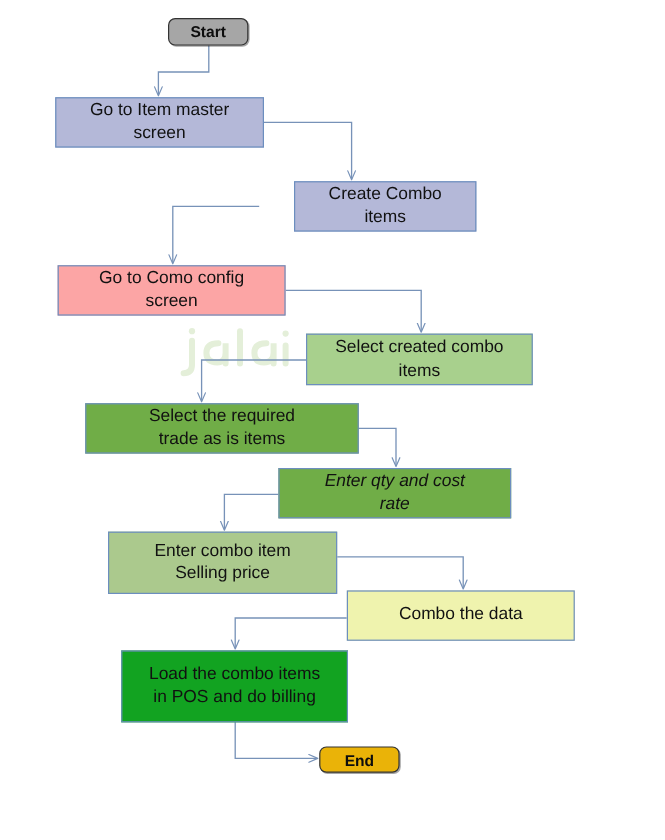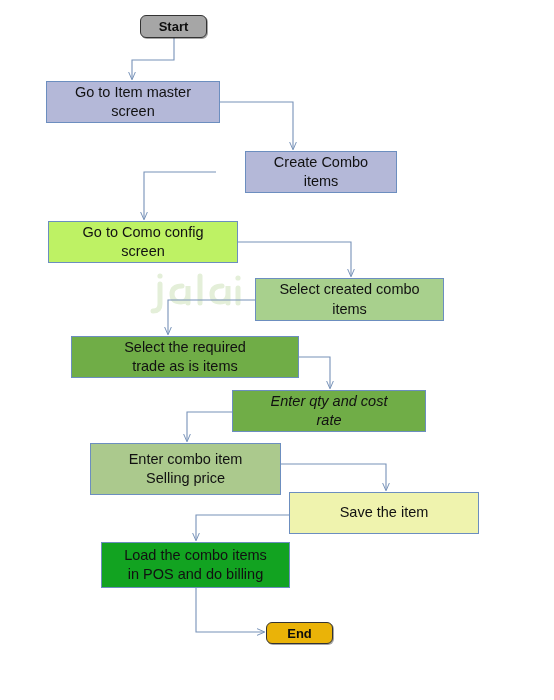--- a/index.html
+++ b/index.html
@@ -117,30 +117,30 @@
         <polyline points="196,584 196,632 264,632" fill="none" stroke="#7792b8" stroke-width="1.1" marker-end="url(#arrowhead)"></polyline>
       </g>
   </svg>
 
   <div id="node-layer">
       <div class="terminator" style="left: 140px; top: 15px; width: 67px; height: 23px; background: rgb(166, 166, 166);">Start</div>
       <div class="node-box" style="left: 46px; top: 81px; width: 174px; height: 42px; background: rgb(180, 184, 216); border-color: rgb(108, 142, 191);">Go to Item master
 screen</div>
       <div class="node-box" style="left: 216px; top: 151px; width: 152px; height: 42px; background: rgb(180, 184, 216); border-color: rgb(108, 142, 191); margin-left: 29px;">Create Combo
 items</div>
-      <div class="node-box" style="left: 48px; top: 221px; width: 190px; height: 42px; background: #bef264; border-color: rgb(108, 142, 191);">Go to Como config
+      <div class="node-box" style="left: 48px; top: 221px; width: 190px; height: 42px; background: #fca5a5; border-color: rgb(108, 142, 191);">Go to Como config
 screen</div>
       <div class="node-box" style="left: 255px; top: 278px; width: 189px; height: 43px; background: rgb(168, 208, 141); border-color: rgb(108, 142, 191);">Select created combo
 items</div>
       <div class="node-box" style="left: 71px; top: 336px; width: 228px; height: 42px; background: rgb(112, 173, 71); border-color: rgb(108, 142, 191);">Select the required
 trade as is items</div>
       <div class="node-box" style="left: 232px; top: 390px; width: 194px; height: 42px; background: rgb(112, 173, 71); border-color: rgb(108, 142, 191); font-style: italic;">Enter qty and cost
 rate</div>
       <div class="node-box" style="left: 90px; top: 443px; width: 191px; height: 52px; background: rgb(171, 201, 141); border-color: rgb(108, 142, 191);">Enter combo item
 Selling price</div>
-      <div class="node-box" style="left: 289px; top: 492px; width: 190px; height: 42px; background: rgb(239, 243, 174); border-color: rgb(108, 142, 191);">Save the item</div>
-      <div class="node-box" style="left: 101px; top: 542px; width: 189px; height: 46px; background: rgb(18, 163, 33); border-color: rgb(108, 142, 191);">Load the combo items
+      <div class="node-box" style="left: 289px; top: 492px; width: 190px; height: 42px; background: rgb(239, 243, 174); border-color: rgb(108, 142, 191);">Combo the data</div>
+      <div class="node-box" style="left: 101px; top: 542px; width: 189px; height: 60px; background: rgb(18, 163, 33); border-color: rgb(108, 142, 191);">Load the combo items
 in POS and do billing</div>
       <div class="terminator" style="left: 266px; top: 622px; width: 67px; height: 22px; background: #eab308;">End</div>
     </div>
 
 
 </div>
 
 </body></html>

